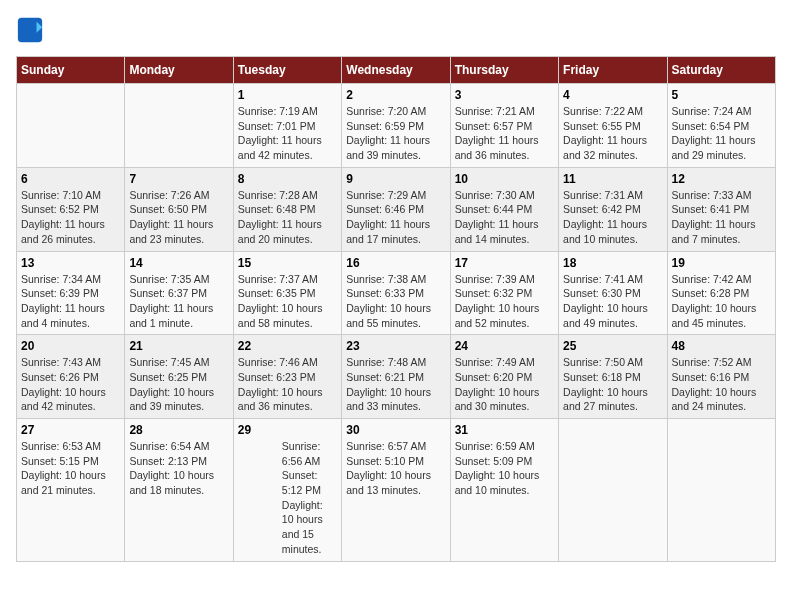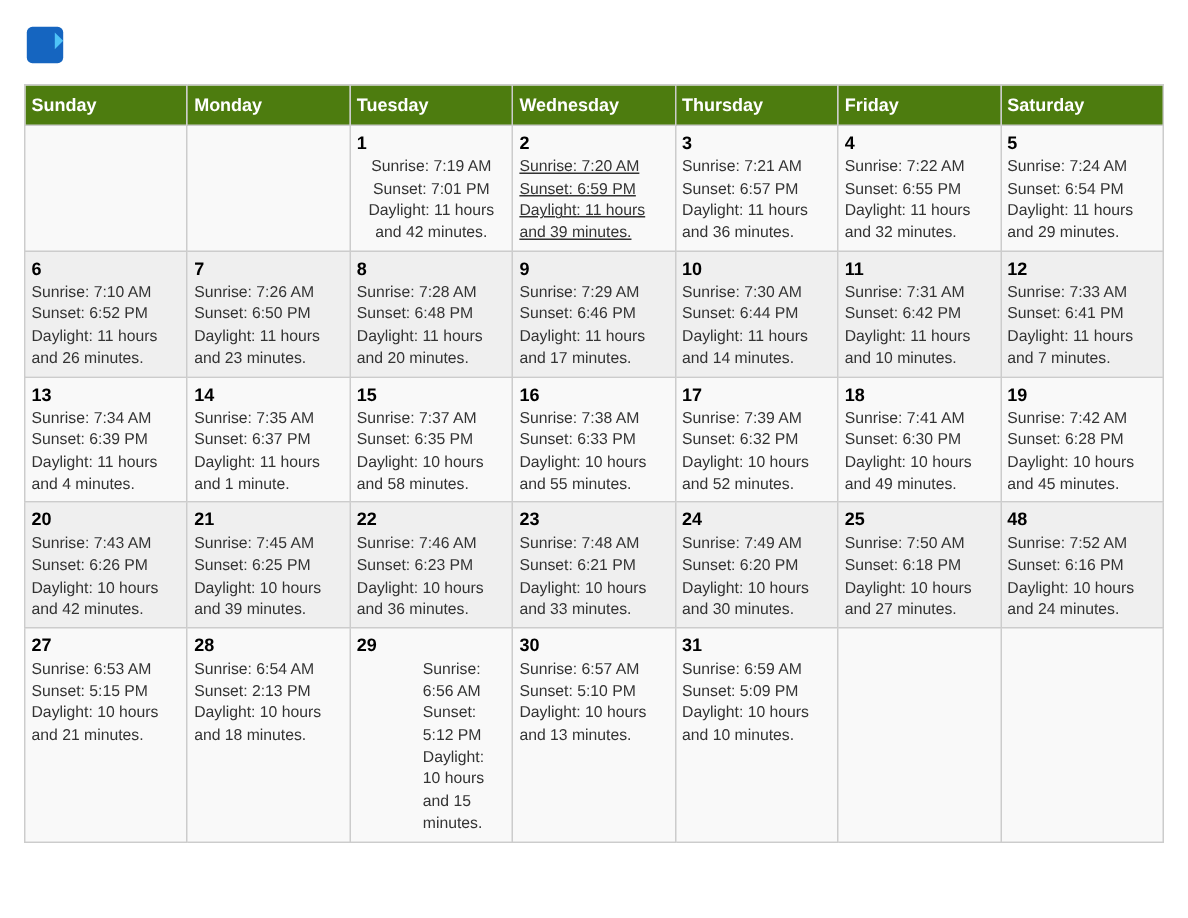--- a/index.html
+++ b/index.html
@@ -43,21 +43,21 @@
     .location {
       font-size: 15px;
       color: #555;
     }
     table {
       width: 100%;
       border-collapse: collapse;
       font-size: 11px;
     }
     thead tr th {
-      background-color: #4d7c0f;
+      background-color: #7f1d1d;
       color: #fff;
       padding: 6px 4px;
       text-align: left;
       font-size: 12px;
       font-weight: bold;
       border: 1px solid #ccc;
     }
     tbody tr td {
       border: 1px solid #ccc;
       vertical-align: top;
@@ -117,27 +117,27 @@
         <th>Friday</th>
         <th>Saturday</th>
       </tr>
   </thead>
   <tbody id="calendar-body">
   <tr>
         <td class="empty-cell"></td>
         <td class="empty-cell"></td>
         <td>
           <span class="day-num">1</span>
-          <div class="cell-text" style="white-space: pre-line; text-align: center;">Sunrise: 7:19 AM
+          <div class="cell-text" style="white-space: pre-line;">Sunrise: 7:19 AM
 Sunset: 7:01 PM
 Daylight: 11 hours and 42 minutes.</div>
         </td>
         <td>
           <span class="day-num">2</span>
-          <div class="cell-text" style="white-space: pre-line; text-decoration: underline;">Sunrise: 7:20 AM
+          <div class="cell-text" style="white-space: pre-line;">Sunrise: 7:20 AM
 Sunset: 6:59 PM
 Daylight: 11 hours and 39 minutes.</div>
         </td>
         <td>
           <span class="day-num">3</span>
           <div class="cell-text" style="white-space: pre-line;">Sunrise: 7:21 AM
 Sunset: 6:57 PM
 Daylight: 11 hours and 36 minutes.</div>
         </td>
         <td>

